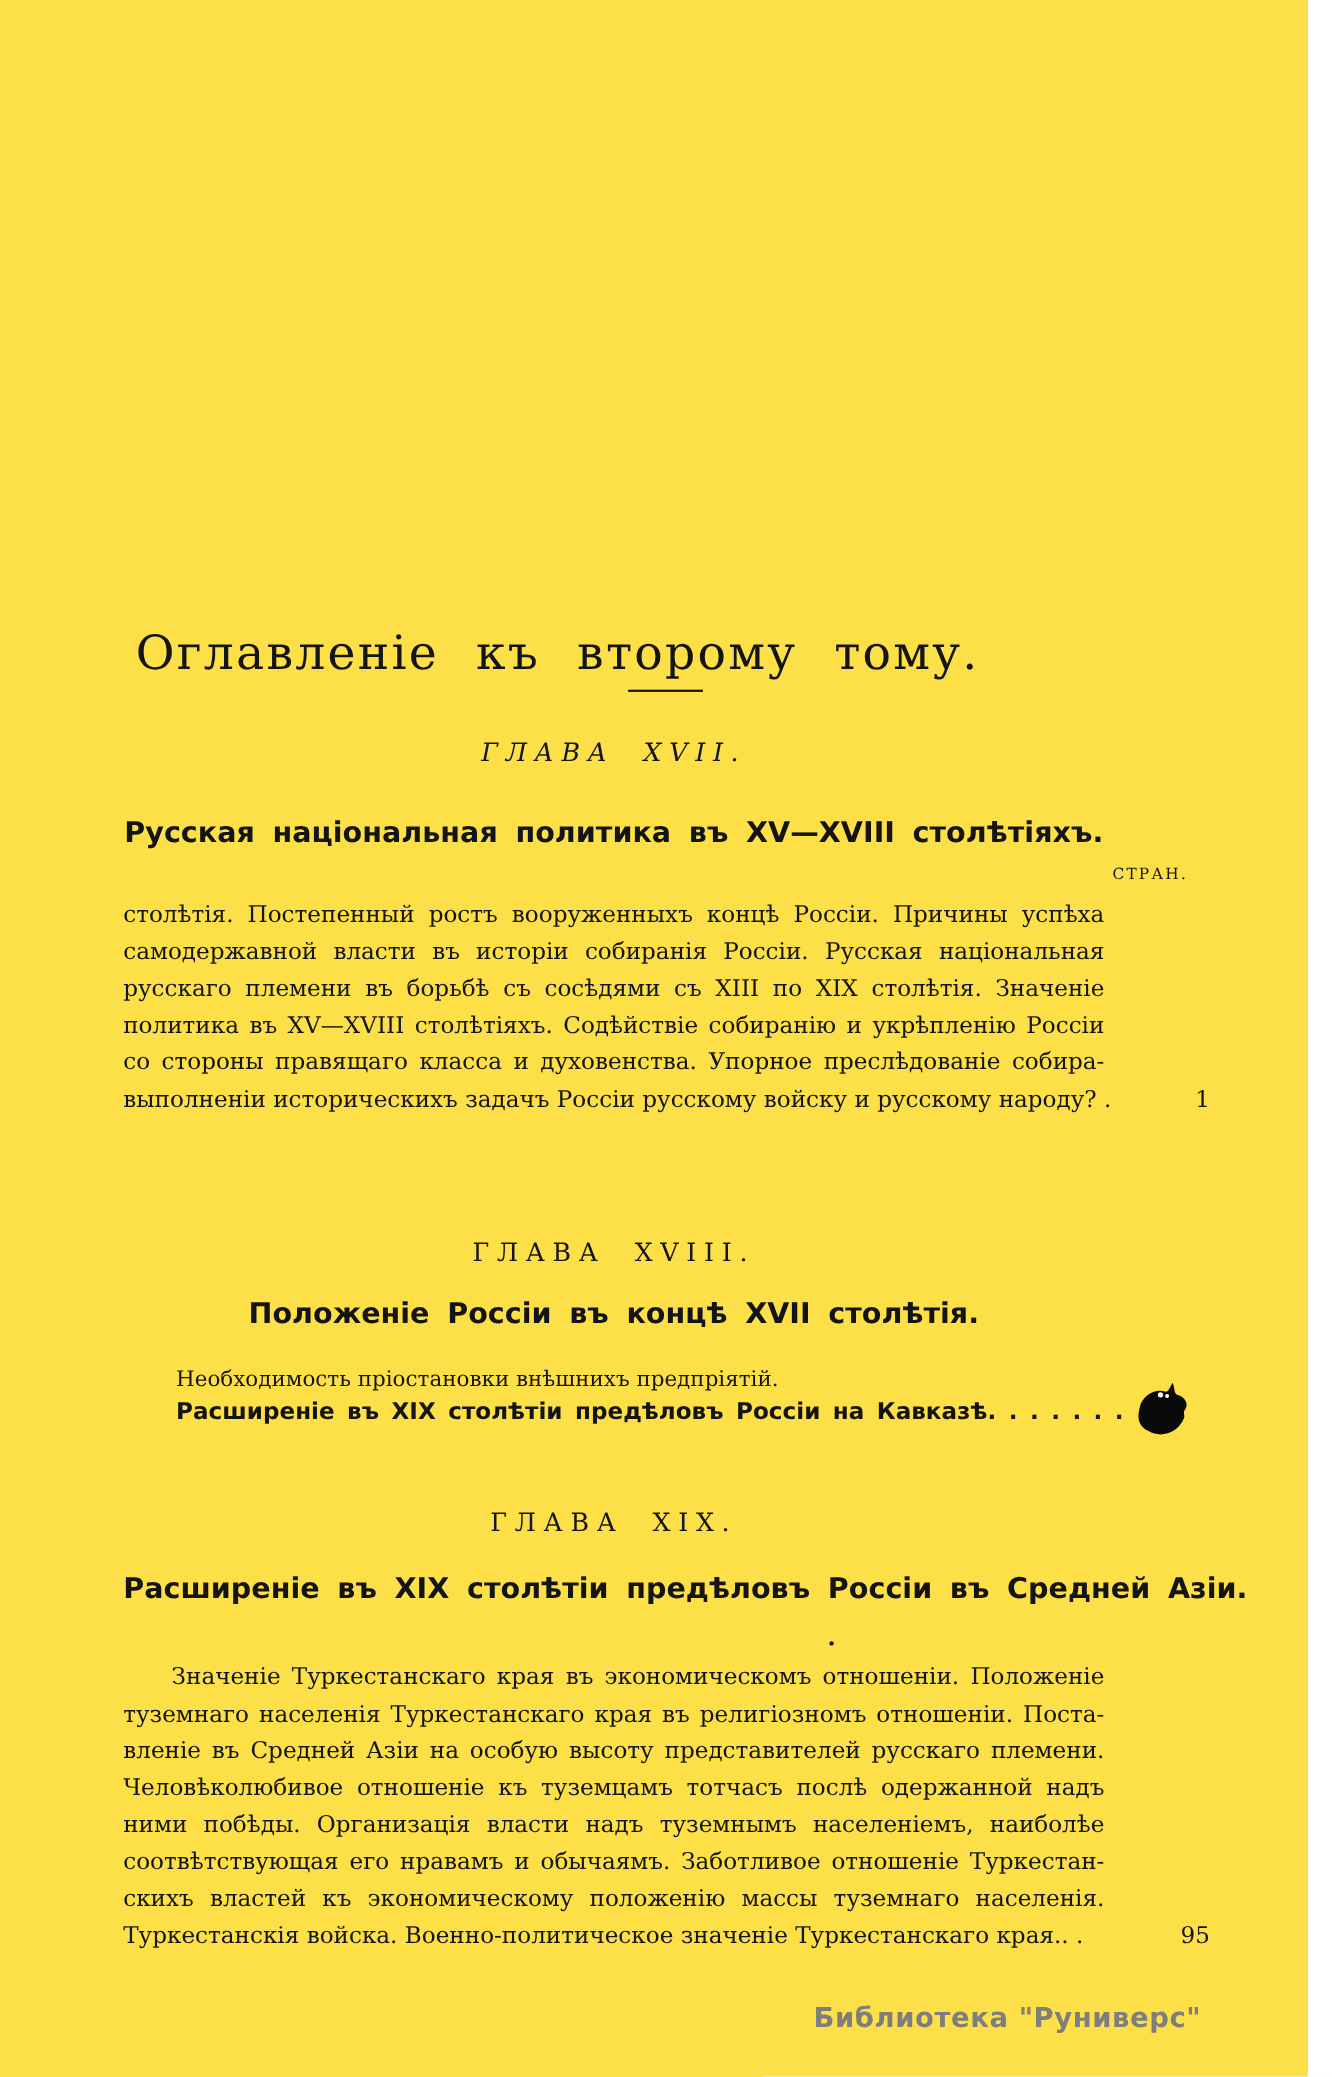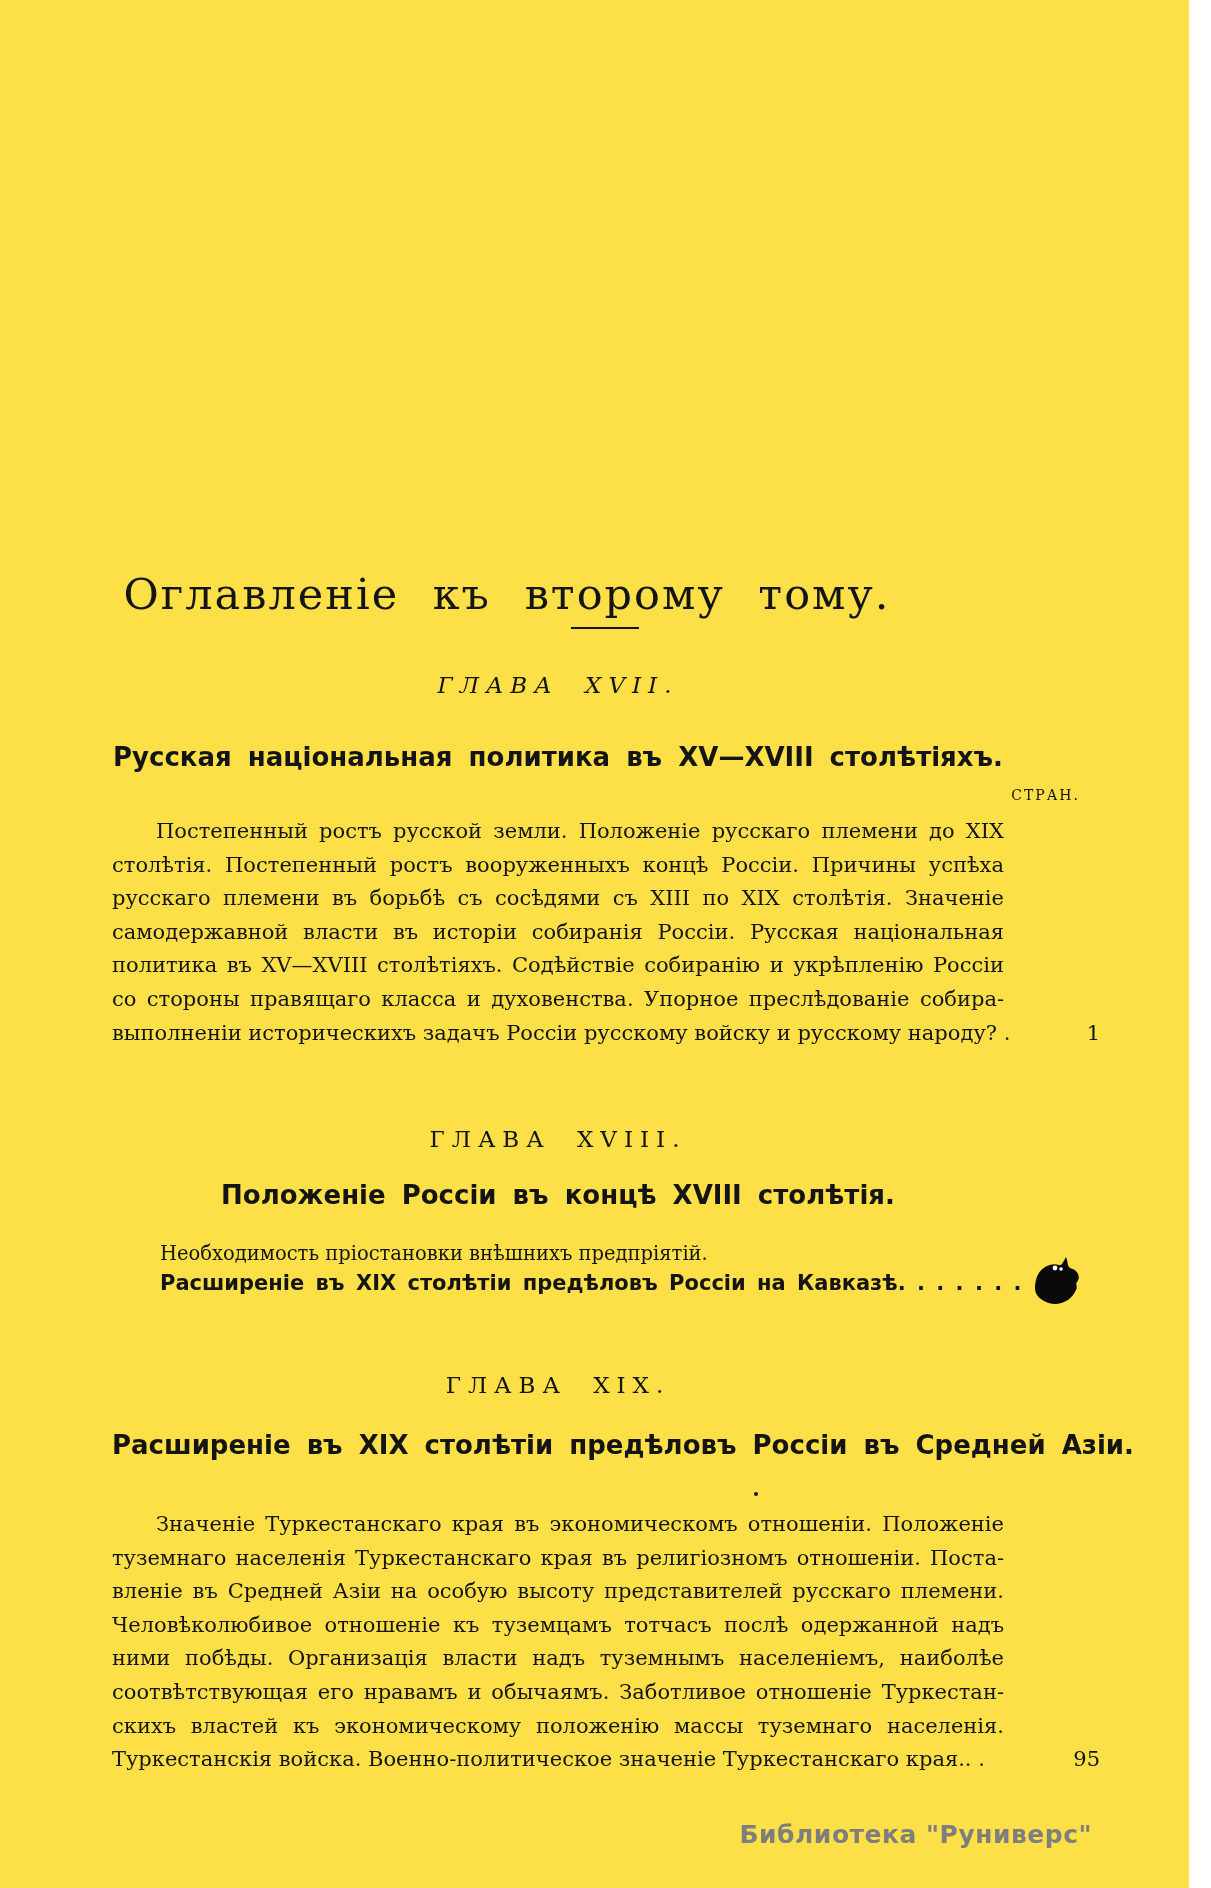--- a/index.html
+++ b/index.html
@@ -171,34 +171,33 @@
 
   <h1 class="book-title">Оглавленіе къ второму тому.</h1>
   <div class="title-divider"></div>
 
   <div class="chapter-label c17">ГЛАВА XVII.</div>
   <div class="chapter-heading h17">Русская національная политика въ XV—XVIII столѣтіяхъ.</div>
 
   <div class="stran-label">СТРАН.</div>
 
   <div class="summary p17">
-    <div class="jline indent">Постепенный ростъ русской земли. Положеніе русскаго племени до XIX</div>
     <div class="jline">столѣтія. Постепенный ростъ вооруженныхъ концѣ Россіи. Причины успѣха</div>
+    <div class="jline">самодержавной власти въ исторіи собиранія Россіи. Русская національная</div>
     <div class="jline">русскаго племени въ борьбѣ съ сосѣдями съ XIII по XIX столѣтія. Значеніе</div>
-    <div class="jline">самодержавной власти въ исторіи собиранія Россіи. Русская національная</div>
     <div class="jline">политика въ XV—XVIII столѣтіяхъ. Содѣйствіе собиранію и укрѣпленію Россіи</div>
     <div class="jline">со стороны правящаго класса и духовенства. Упорное преслѣдованіе собира-</div>
     <div class="lastline">
       <span class="linetext">выполненіи историческихъ задачъ Россіи русскому войску и русскому народу? .</span>
       <span class="pagenum">1</span>
     </div>
   </div>
 
   <div class="chapter-label c18">ГЛАВА XVIII.</div>
-  <div class="chapter-heading h18">Положеніе Россіи въ концѣ XVIII столѣтія.</div>
+  <div class="chapter-heading h18">Положеніе Россіи въ концѣ XVII столѣтія.</div>
 
   <div class="entries">
     <div class="entry-plain">Необходимость пріостановки внѣшнихъ предпріятій.</div>
     <div class="entry-bold">Расширеніе въ XIX столѣтіи предѣловъ Россіи на Кавказѣ. . . . . . .</div>
   </div>
 
   <svg class="ink-blot" viewBox="0 0 62 58" xmlns="http://www.w3.org/2000/svg">
     <path d="M8,24 C10,13 22,6 31,9 C34,10 35,6 38,1 C40,5 39,10 42,12 C50,14 53,21 49,26 C47,28 50,31 48,34 C43,46 28,52 16,45 C6,40 6,32 8,24 Z" fill="#0a0a0a"></path>
     <circle cx="27" cy="12" r="2.4" fill="#ffffff"></circle>
     <circle cx="33" cy="13" r="1.8" fill="#ffffff"></circle>

